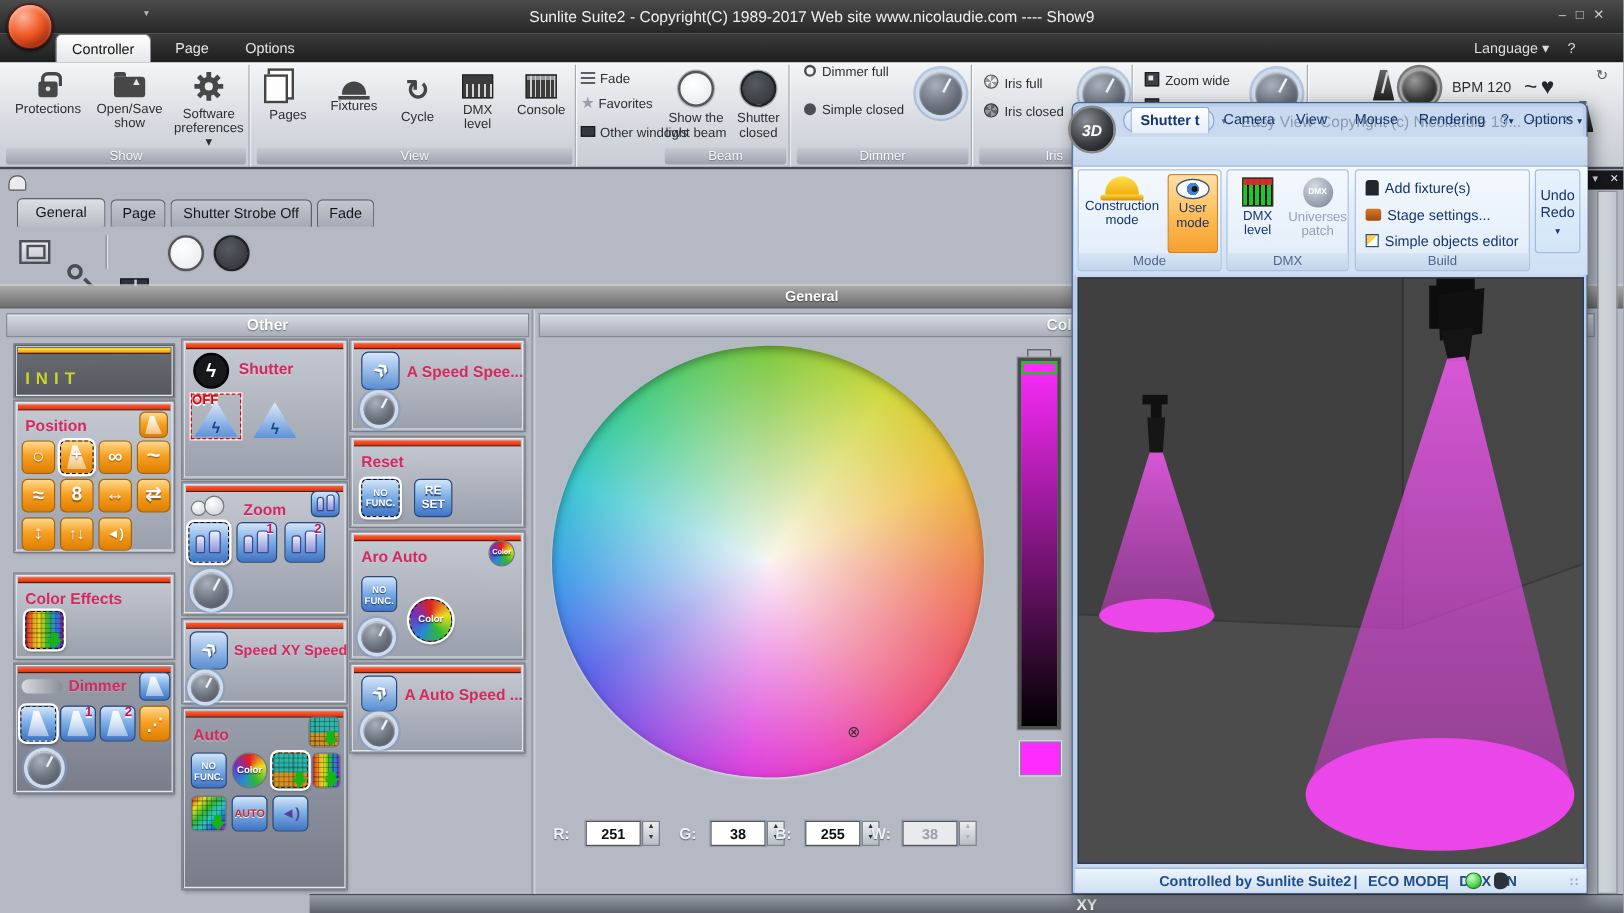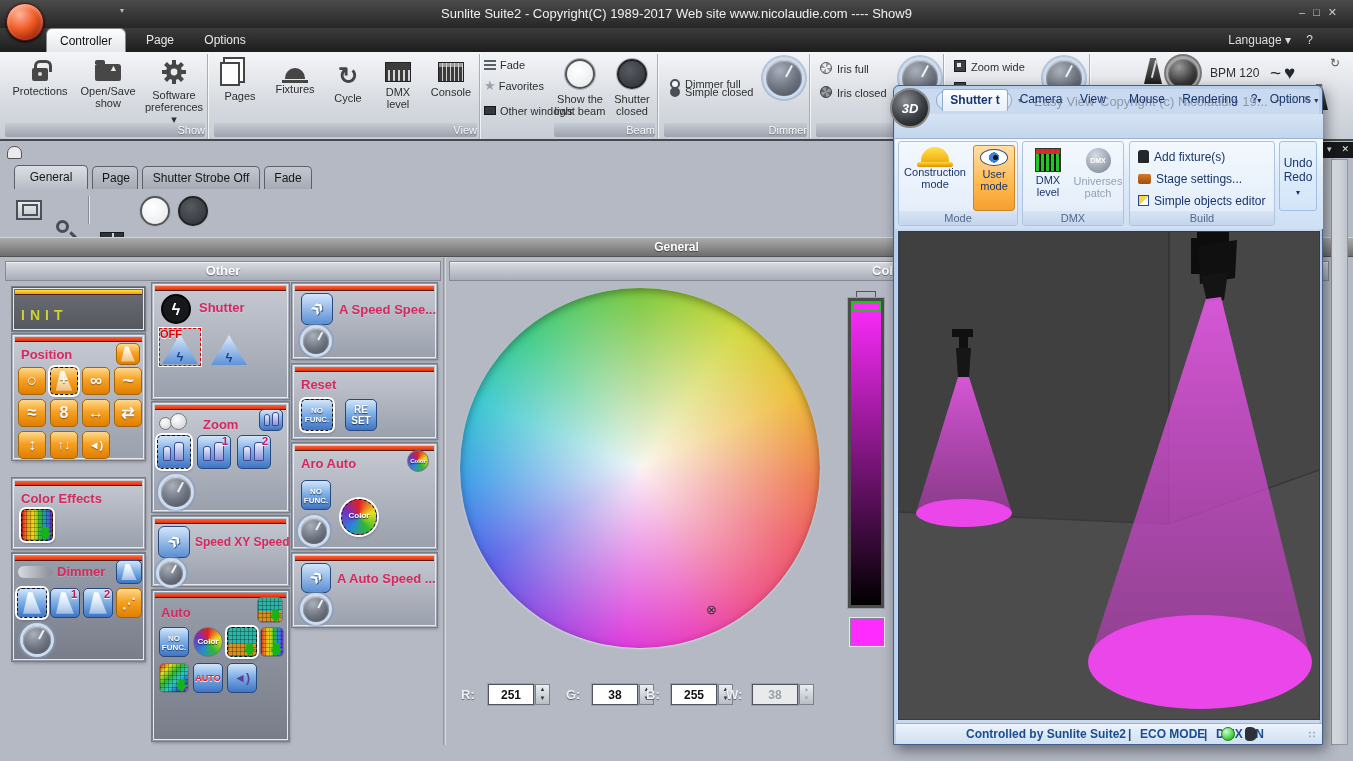--- a/index.html
+++ b/index.html
@@ -11,21 +11,21 @@
 .title-text{left:0;right:0;top:6px;text-align:center;font-size:13px;color:#f0f0f0}
 .orb{left:6px;top:3px;width:38px;height:38px;border-radius:50%;background:radial-gradient(circle at 35% 28%,#ffb49a,#ef5a26 45%,#8f1f05 85%);box-shadow:inset 0 2px 4px rgba(255,255,255,.5),0 1px 3px #000;z-index:60;border:1px solid #5a120a}
 .winctl{top:6px;color:#ccc;font-size:11px;letter-spacing:8px}
 .tabrow{left:0;top:28px;width:1353px;height:24px;background:linear-gradient(180deg,#3c3c3c,#1d1d1d)}
 .mtab{top:28px;height:24px;line-height:24px;text-align:center;font-size:12px;color:#e8e8e8}
 .mtab.on{background:linear-gradient(180deg,#fefefe,#e4e6ea);color:#111;border-radius:6px 6px 0 0;border:1px solid #888;border-bottom:none}
 .lang{top:33px;color:#ddd;font-size:12px}
 
 .ribbon{left:0;top:52px;width:1353px;height:89px;background:linear-gradient(180deg,#f4f5f7,#d6dae0 60%,#c8cdd5);border-bottom:2px solid #45484e}
 .rgroup{position:absolute;top:54px;height:85px;border-right:1px solid #a8adb6;box-shadow:1px 0 0 rgba(255,255,255,.7)}
-.glabel{position:absolute;left:2px;right:2px;bottom:2px;height:14px;background:linear-gradient(180deg,#c6cbd3,#9da3ae);border-radius:2px;color:#f6f7f9;font-size:11px;text-align:right;line-height:14px;text-shadow:0 1px 1px #70757e}
+.glabel{position:absolute;left:2px;right:2px;bottom:2px;height:14px;background:linear-gradient(180deg,#c6cbd3,#9da3ae);border-radius:2px;color:#f6f7f9;font-size:11px;text-align:center;line-height:14px;text-shadow:0 1px 1px #70757e}
 .rbig{position:absolute;top:2px;text-align:center;font-size:11px;color:#2e2e2e;line-height:12px}
 .ric{display:block;margin:3px auto 4px;position:relative}
 .rsm{position:absolute;font-size:11px;color:#2e2e2e;white-space:nowrap}
 .ic-lock{width:16px;height:13px;background:#474747;border-radius:2px;position:relative;margin-top:12px!important}
 .ic-lock::before{content:"";position:absolute;left:2px;top:-8px;width:12px;height:9px;border:3px solid #474747;border-bottom:none;border-radius:6px 6px 0 0}
 .ic-lock::after{content:"";position:absolute;left:6px;top:4px;width:4px;height:4px;background:#ddd;border-radius:50%}
 .ic-folder{width:26px;height:17px;background:#474747;border-radius:2px 3px 2px 2px;position:relative;margin-top:8px!important}
 .ic-folder::before{content:"";position:absolute;left:0;top:-4px;width:10px;height:4px;background:#474747;border-radius:2px 2px 0 0}
 .ic-folder::after{content:"▲";position:absolute;right:3px;top:-2px;color:#e8e8e8;font-size:9px}
 .ic-pages{width:20px;height:24px;background:#fdfdfd;border:2px solid #454545;box-shadow:4px -4px 0 -1px #fdfdfd,4px -4px 0 1px #454545;margin-left:6px!important;margin-top:6px!important}
@@ -202,21 +202,21 @@
     <div class="rsm" style="left:2px;top:51px"><span class="ic-owin"></span><span>Other windows</span></div>
   </div>
 
   <div class="a rgroup" style="left:552px;width:106px">
     <div class="rbig" style="left:2px;width:52px"><span class="ric circ-w"></span><span>Show the light beam</span></div>
     <div class="rbig" style="left:56px;width:48px"><span class="ric circ-d"></span><span>Shutter closed</span></div>
     <div class="glabel">Beam</div>
   </div>
 
   <div class="a rgroup" style="left:662px;width:148px">
-    <div class="rsm" style="left:8px;top:24px"><span class="ic-bulb"></span><span>Dimmer full</span></div>
+    <div class="rsm" style="left:8px;top:0"><span class="ic-bulb"></span><span>Dimmer full</span></div>
     <div class="rsm" style="left:8px;top:32px"><span class="ic-bulb dk"></span><span>Simple closed</span></div>
     <div class="knob" style="left:104px;top:6px;width:36px;height:36px"></div>
     <div class="glabel">Dimmer</div>
   </div>
 
   <div class="a rgroup" style="left:814px;width:130px">
     <div class="rsm" style="left:6px;top:8px"><span class="ic-iris"></span><span>Iris full</span></div>
     <div class="rsm" style="left:6px;top:32px"><span class="ic-iris" style="filter:brightness(.65)"></span><span>Iris closed</span></div>
     <div class="knob" style="left:88px;top:6px;width:36px;height:36px"></div>
     <div class="glabel">Iris</div>
@@ -472,20 +472,23 @@
     <span class="spinlbl a" style="left:726px;top:687px">W:</span>
     <div class="spinbox a" style="left:752px;top:684px">38</div>
     <div class="spinbtns a" style="left:799px;top:684px"><span>▲</span><br><span>▼</span></div>
   </div>
 
   <div class="a vbar-tab"></div>
   <div class="a vbar"></div>
   <div class="a vbar-sel"></div>
   <div class="a swatch"></div>
 
+  <div class="a xybar">
+      <span>XY</span>
+    </div>
   <div class="a rscroll"></div>
   <div class="a dcorner">
       <span style="position:absolute;left:4px">▾</span>
       <span style="position:absolute;right:4px">✕</span>
     </div>
 
   <div class="a ev">
     <div class="a ev-logo">3D</div>
     <div class="a ev-qa">
       <span class="ic-newdoc"></span>

